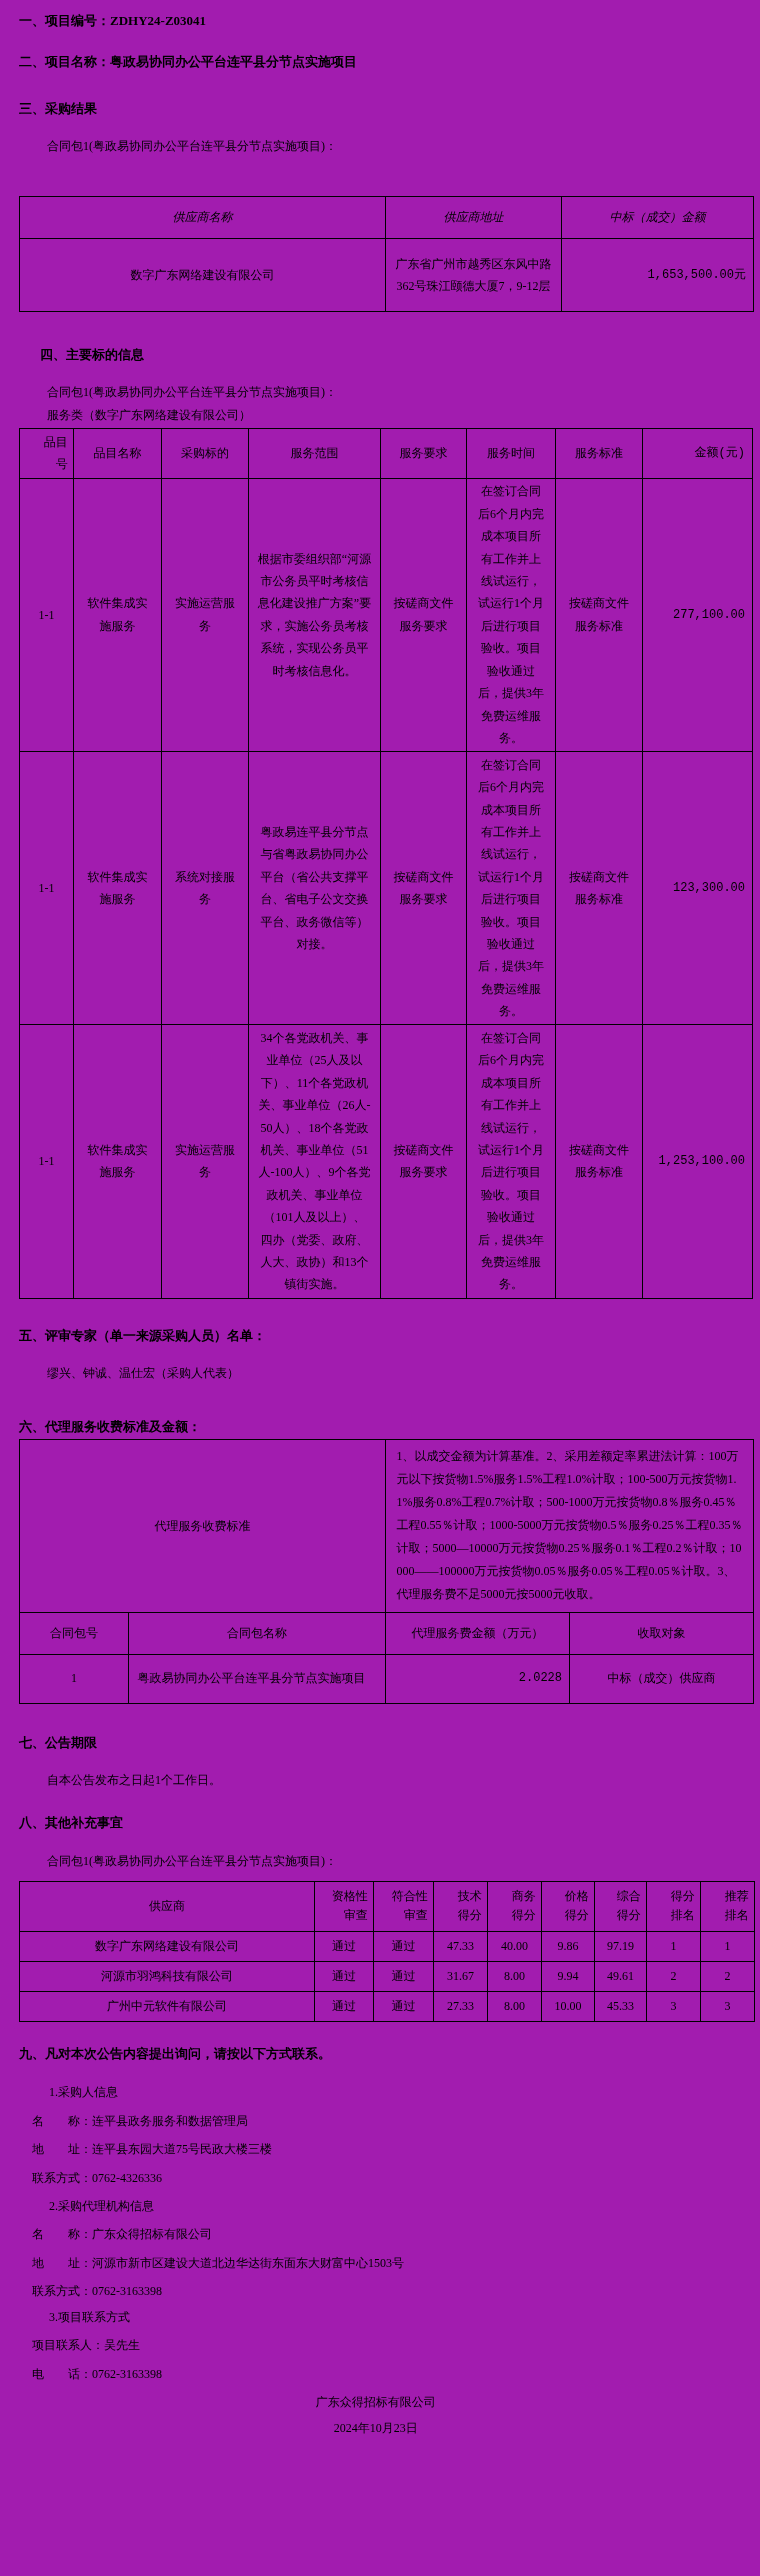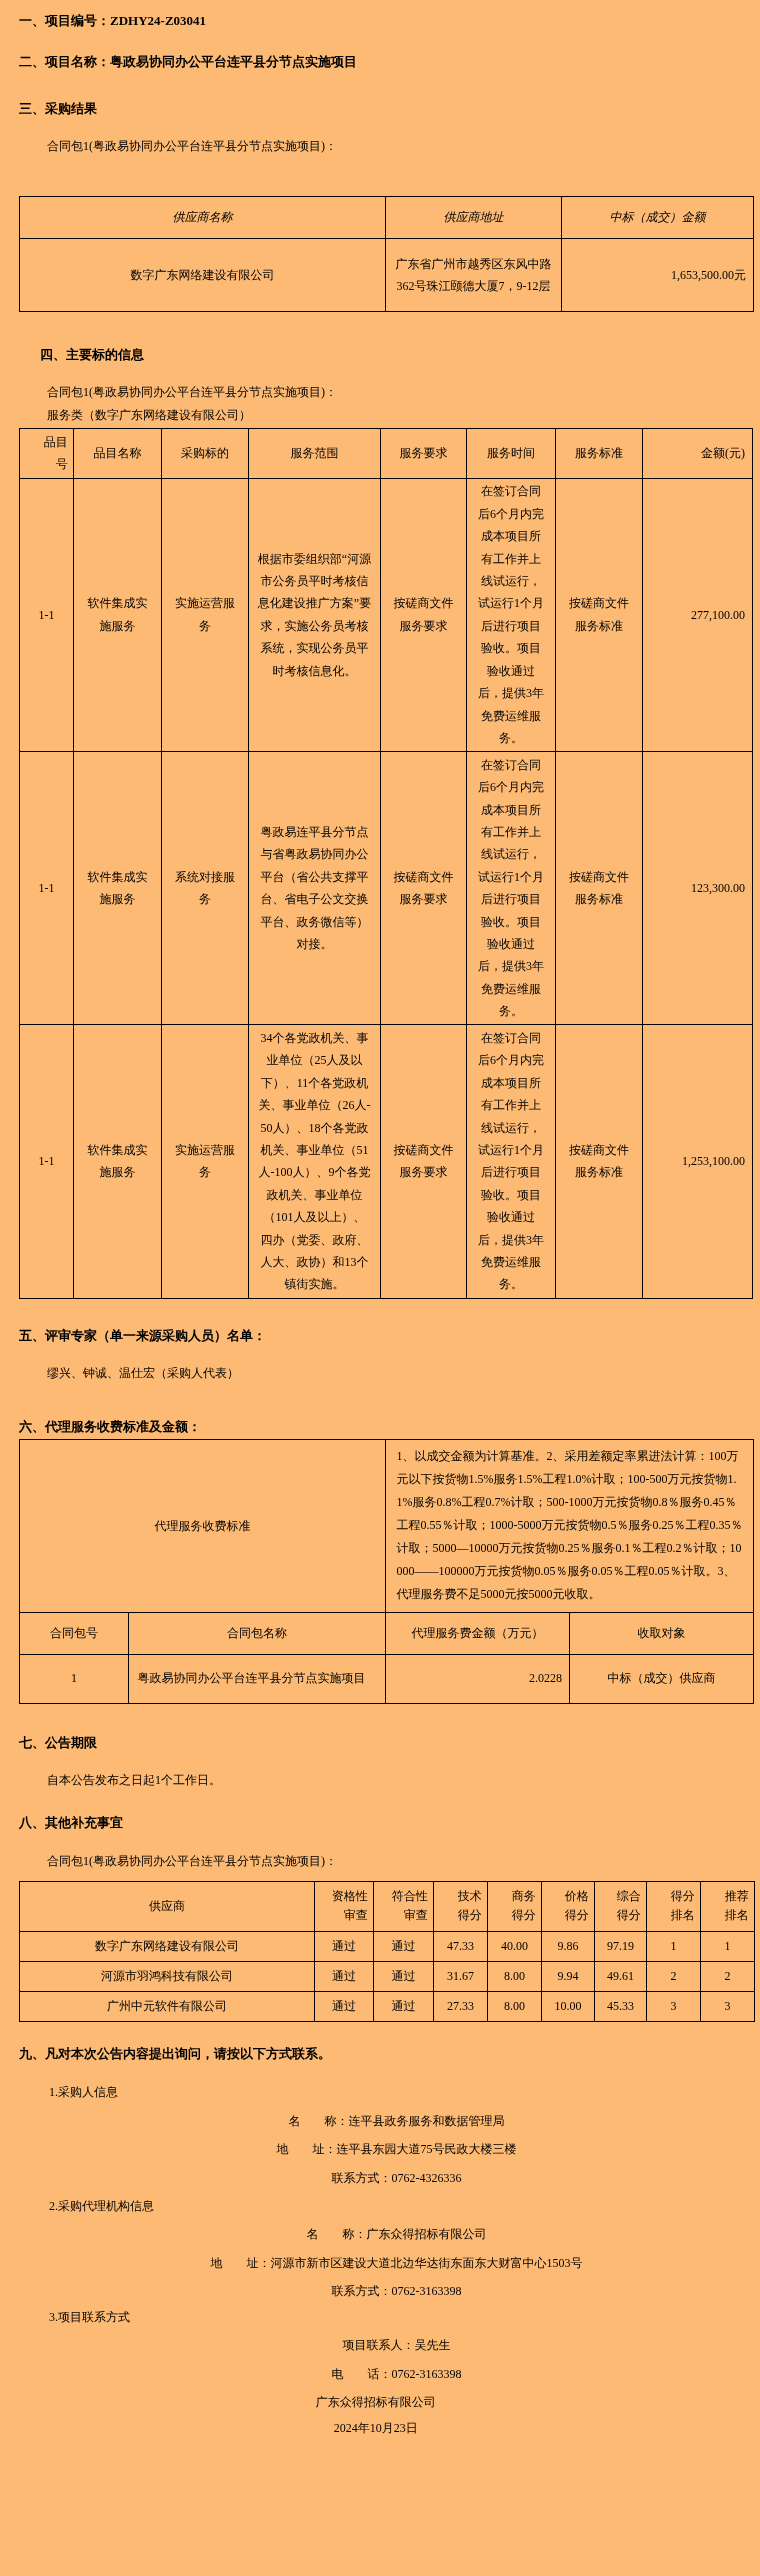--- a/index.html
+++ b/index.html
@@ -1,56 +1,56 @@
 <!DOCTYPE html>
 <html style="font-size:14px"><head>
 <meta charset="utf-8">
 <style>
   html,body{margin:0;padding:0;background:#fff;}
   .page{
     position:relative;
     width:761px;
     height:2576px;
     overflow:hidden;
-    background:#fdba74;
+    background:#a21caf;
     color:#000;
     font-family:"Liberation Serif","DejaVu Serif",serif;
     font-size:12px;
     line-height:17.3px;
   }
   .sec{
     font-weight:bold;
     font-size:13px;
     padding-left:19px;
     margin:0;
   }
   .p{margin:0;padding-left:47px;}
   .p2{margin:0;padding-left:49px;}
-  .p3{margin:0;padding-left:32px;text-align:center;}
+  .p3{margin:0;padding-left:32px;}
   .sig{margin:0;text-align:center;padding-right:9.5px;}
 
   table{
     border-collapse:collapse;
     table-layout:fixed;
     margin-left:19px;
     width:734px;
     border:1.7px solid #000;
   }
   th,td{
     border:0.9px solid #000;
     font-weight:normal;
     text-align:center;
     vertical-align:middle;
     padding:1.7px 8.6px;
     line-height:22.4px;
     word-break:break-all;
     font-size:12px;
   }
   th.wrap{white-space:pre-line;padding:1.7px 5.2px;text-align:right;}
-  td.amt,th.amt{text-align:right;padding-right:7px;}
+  td.amt,th.amt{text-align:right;padding-right:7px;font-family:Liberation Mono, monospace;}
   td.left{text-align:left;}
   
   .mt-h1{margin-top:12px;}
   .mt-h2{margin-top:24px;}
   .mt-h3{margin-top:29px;}
   .mt-pkg1{margin-top:21px;}
   .mt-t1{margin-top:41px;}
   .mt-h4{margin-top:34px;padding-left:40px;}
   .mt-pkg2{margin-top:21px;}
   .mt-svc{margin-top:5.2px;}

